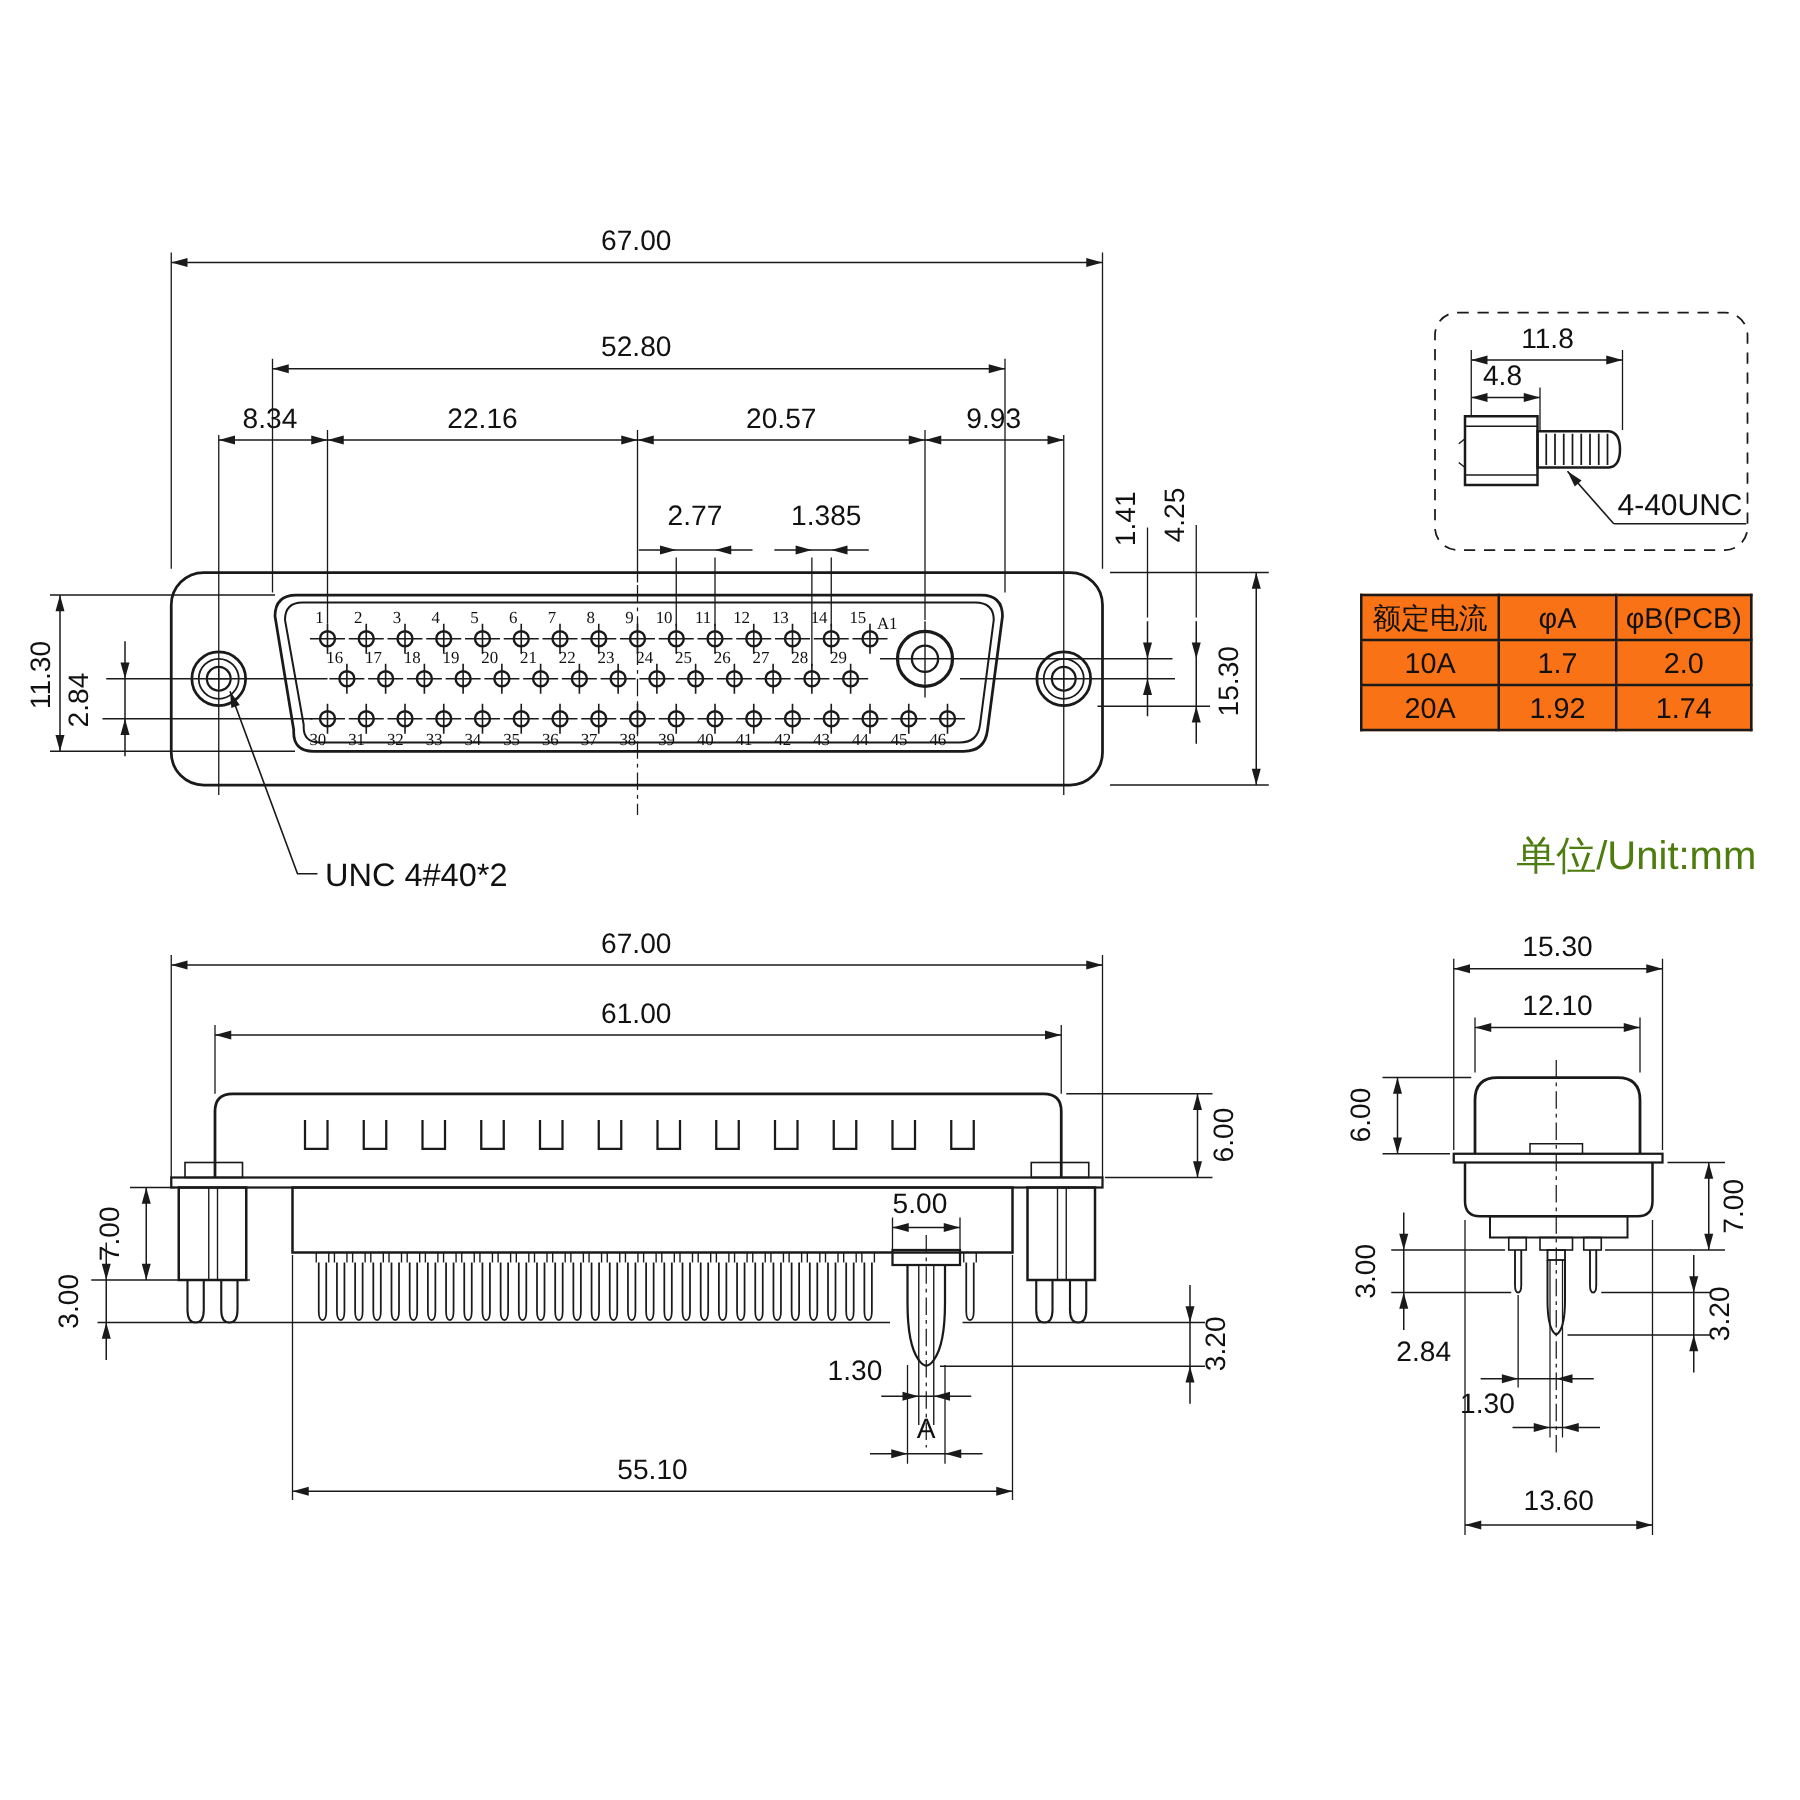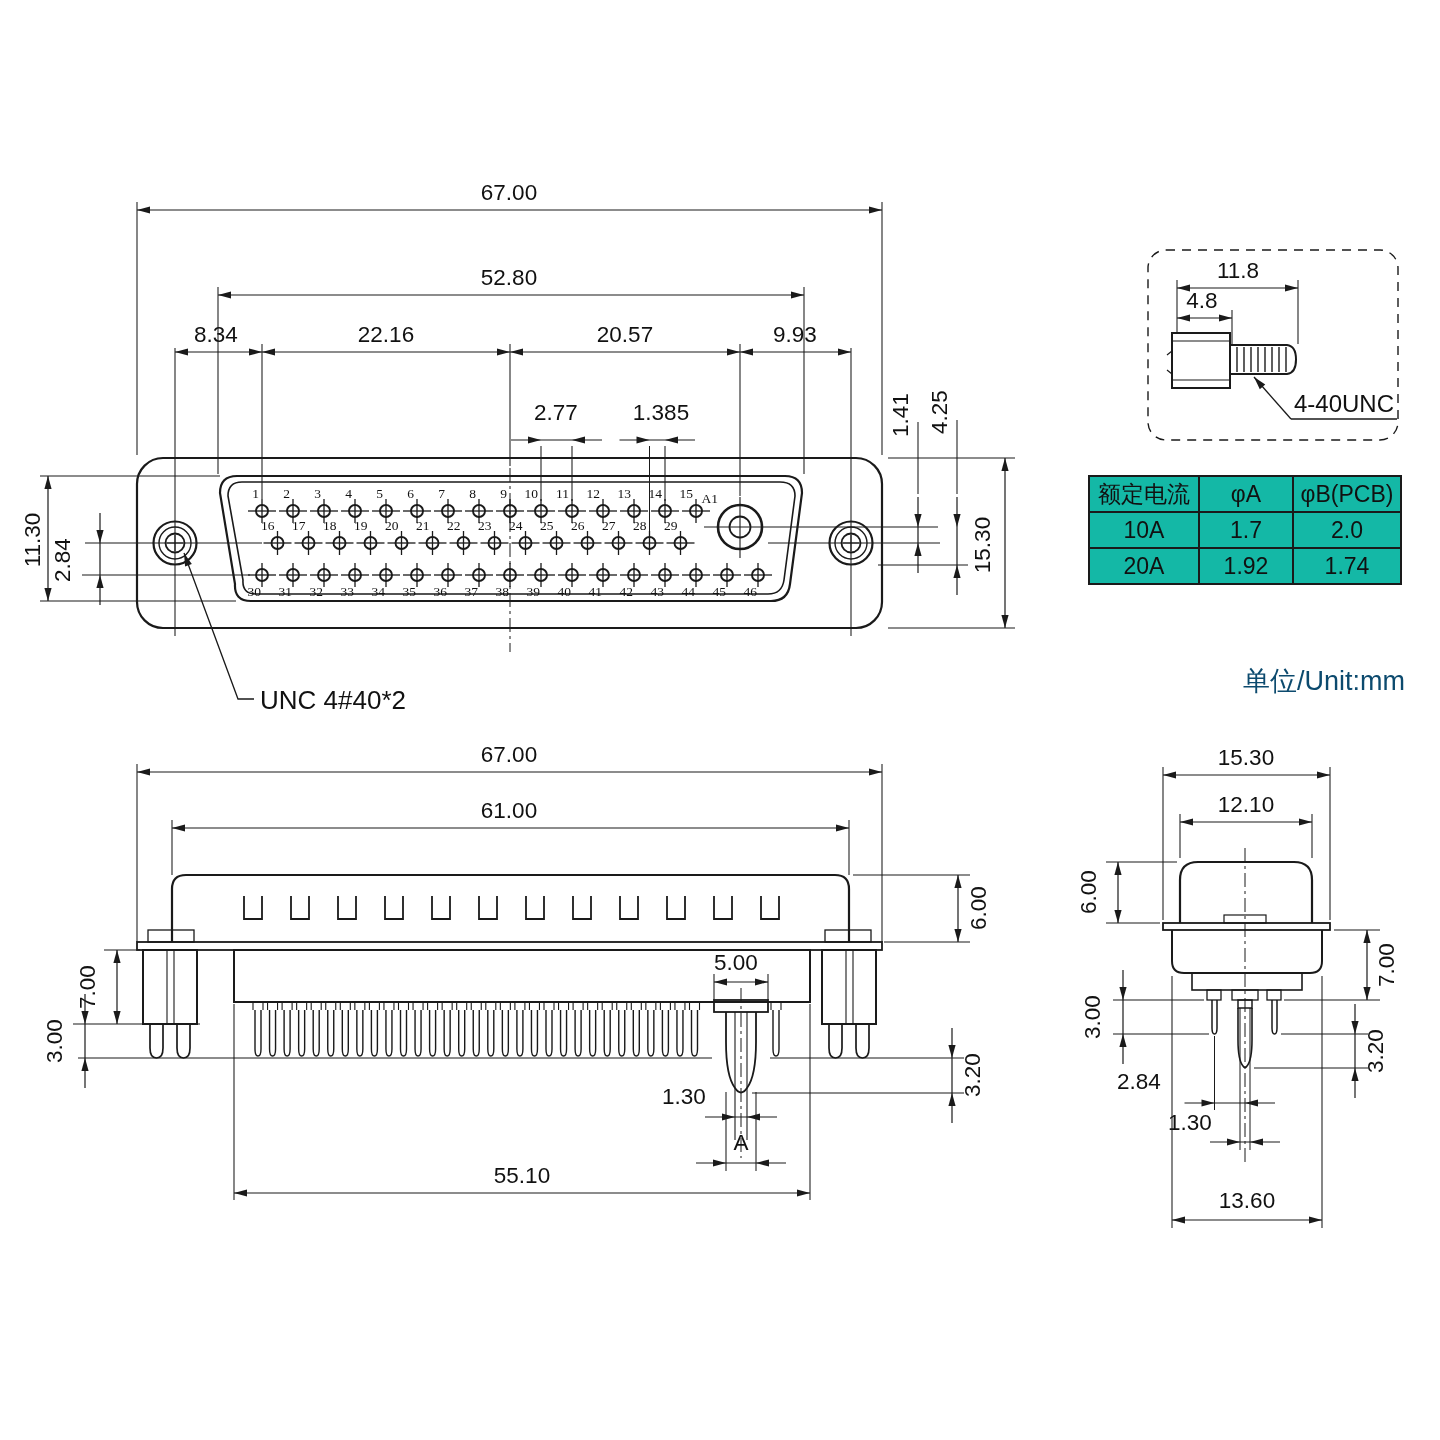--- a/index.html
+++ b/index.html
@@ -4,26 +4,26 @@
 <style>
   html,body{margin:0;padding:0;background:#fff;}
   #canvas{position:relative;width:1440px;height:1440px;background:#ffffff;overflow:hidden;
           font-family:"Liberation Sans",sans-serif;}
   #drawing{position:absolute;left:0;top:0;}
   svg text{fill:#111;}
   .dim{font-family:"Liberation Sans",sans-serif;font-size:22.5px;}
   .pn{font-family:"Liberation Serif",serif;font-size:13.5px;}
   .note{font-family:"Liberation Sans",sans-serif;font-size:26px;}
   .note2{font-family:"Liberation Sans",sans-serif;font-size:24px;}
-  #spec-table{position:absolute;left:1088px;top:475px;border-collapse:collapse;table-layout:fixed;background:#14b8a6;}
+  #spec-table{position:absolute;left:1088px;top:475px;border-collapse:collapse;table-layout:fixed;background:#f97316;}
   #spec-table th,#spec-table td{border:2.4px solid #1a1a1a;text-align:center;vertical-align:middle;
      font-family:"Liberation Sans",sans-serif;font-size:23px;font-weight:normal;color:#111;
      height:34px;padding:0 4px;}
   #unit-note{position:absolute;left:1150px;top:663px;width:255px;text-align:right;
-     font-family:"Liberation Sans",sans-serif;font-size:27px;color:#0c4a6e;}
+     font-family:"Liberation Sans",sans-serif;font-size:32px;color:#4d7c0f;}
   #watermark{position:absolute;left:322px;top:494px;font-family:"Liberation Sans",sans-serif;
      font-weight:bold;font-size:96px;letter-spacing:2px;color:rgba(222,104,104,0.38);
      pointer-events:none;z-index:5;}
 </style>
 </head>
 <body>
 
 <div id="canvas">
 
   <svg id="drawing" width="1440" height="1440" viewBox="0 0 1440 1440">

